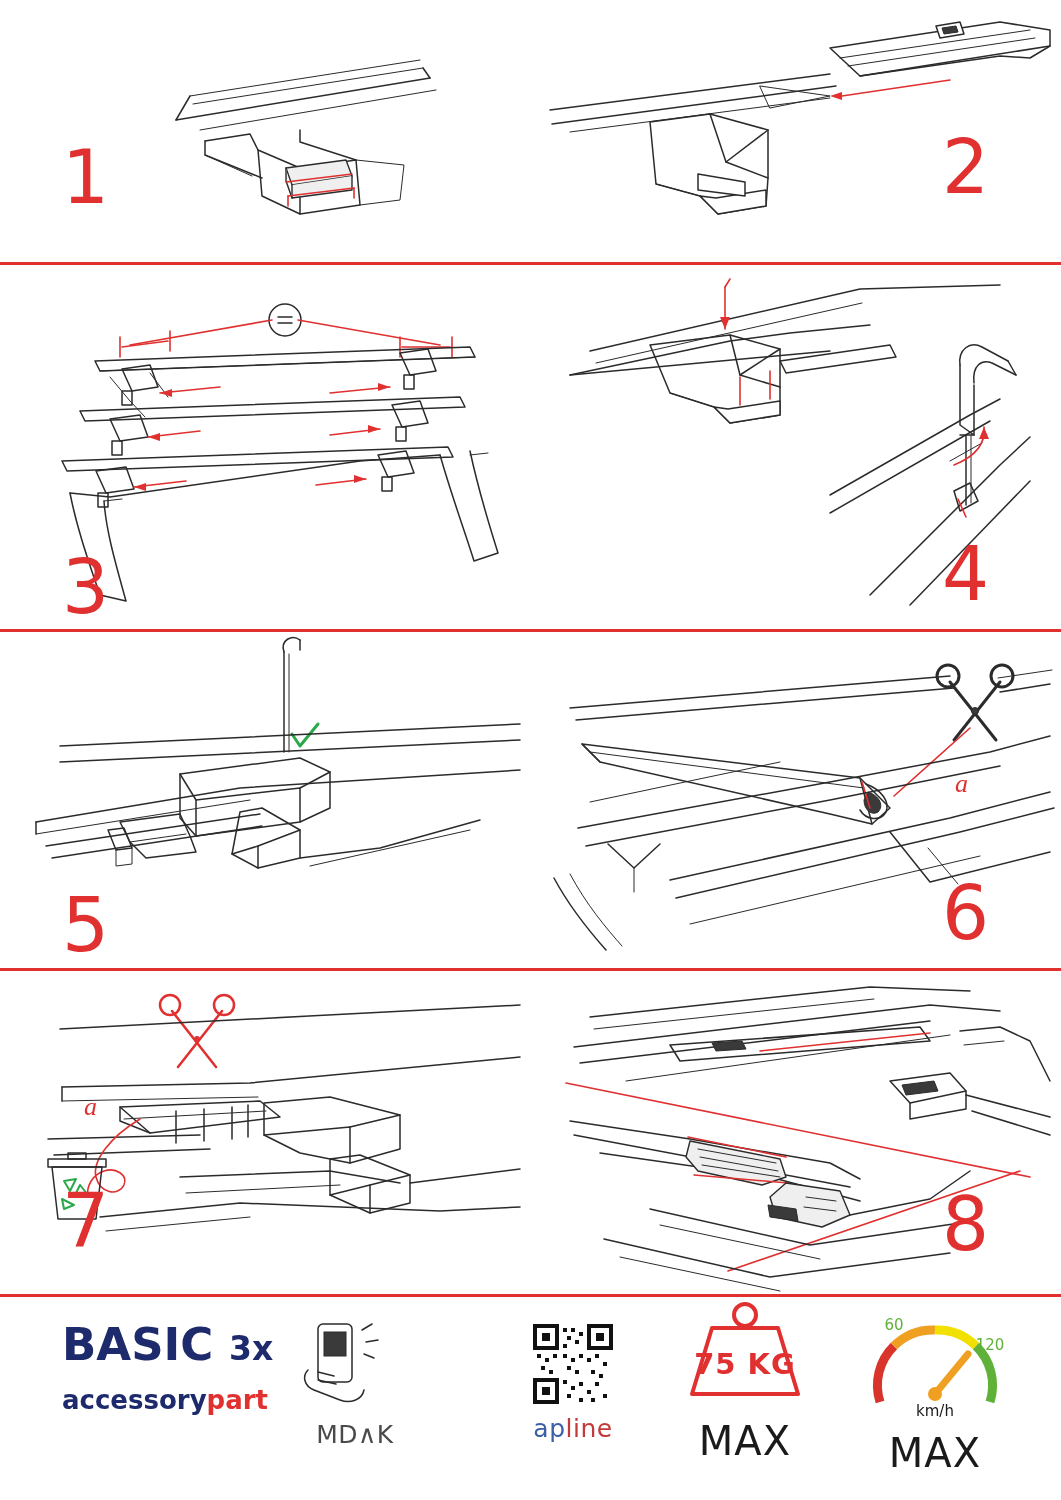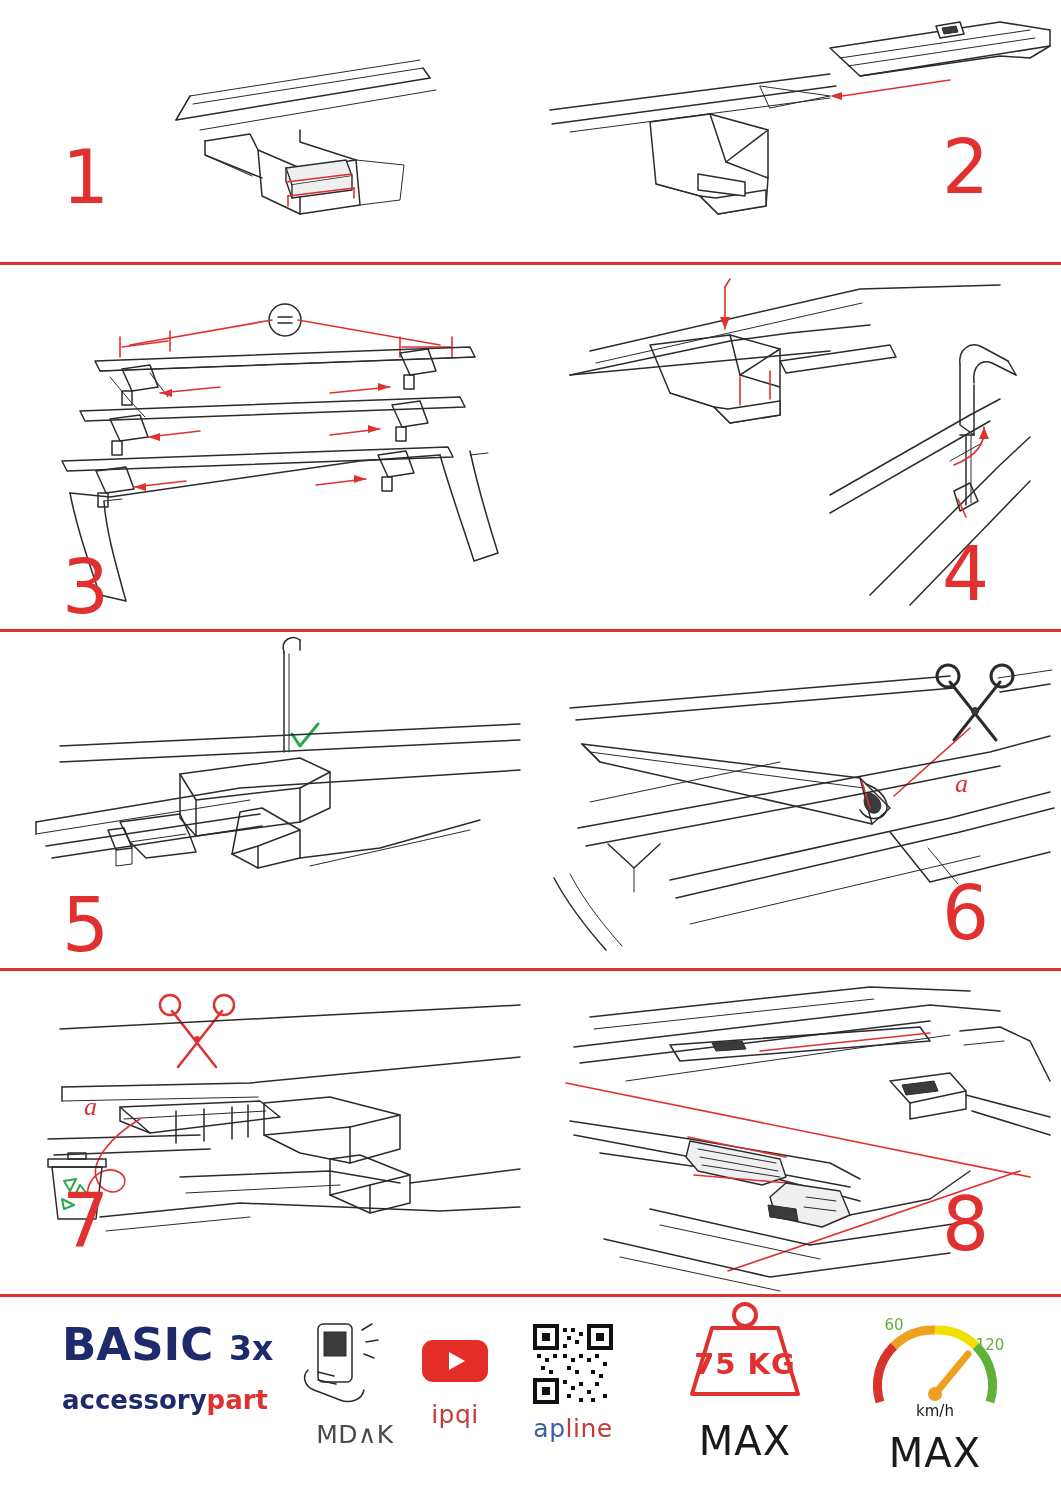--- a/index.html
+++ b/index.html
@@ -483,27 +483,20 @@
       <svg width="110" height="86" viewBox="0 0 110 86">
         <rect x="18" y="4" width="34" height="58" rx="5" class="k"></rect>
         <rect x="24" y="12" width="22" height="24" class="kd"></rect>
         <path class="k" d="M8 50 C 2 56, 4 66, 14 70 L40 80 C 50 84, 62 80, 64 70"></path>
         <path class="k" d="M18 52 L34 56 M18 60 L36 64"></path>
         <path class="k" d="M62 10 L72 4 M66 22 L78 20 M64 34 L74 38"></path>
       </svg>
       <div class="logo-cap cap-mdak">MD∧K</div>
     </div>
 
-    <div class="logo-item" style="left:400px;top:42px;width:110px;">
-      <svg width="70" height="50" viewBox="0 0 70 50">
-        <rect x="2" y="4" width="66" height="42" rx="11" fill="#e52d27"></rect>
-        <path d="M29 16 L45 25 L29 34 Z" fill="#ffffff"></path>
-      </svg>
-      <div class="logo-cap cap-ipqi">ipqi</div>
-    </div>
 
     <div class="logo-item" style="left:498px;top:30px;width:150px;">
       <div style="display:flex;justify-content:center;">
         <svg width="80" height="80" viewBox="0 0 80 80">
           <rect x="0" y="0" width="80" height="80" fill="#ffffff"></rect>
           <rect x="2" y="2" width="22" height="22" fill="none" stroke="#111" stroke-width="4"></rect>
           <rect x="9" y="9" width="8" height="8" fill="#111"></rect>
           <rect x="56" y="2" width="22" height="22" fill="none" stroke="#111" stroke-width="4"></rect>
           <rect x="63" y="9" width="8" height="8" fill="#111"></rect>
           <rect x="2" y="56" width="22" height="22" fill="none" stroke="#111" stroke-width="4"></rect>

